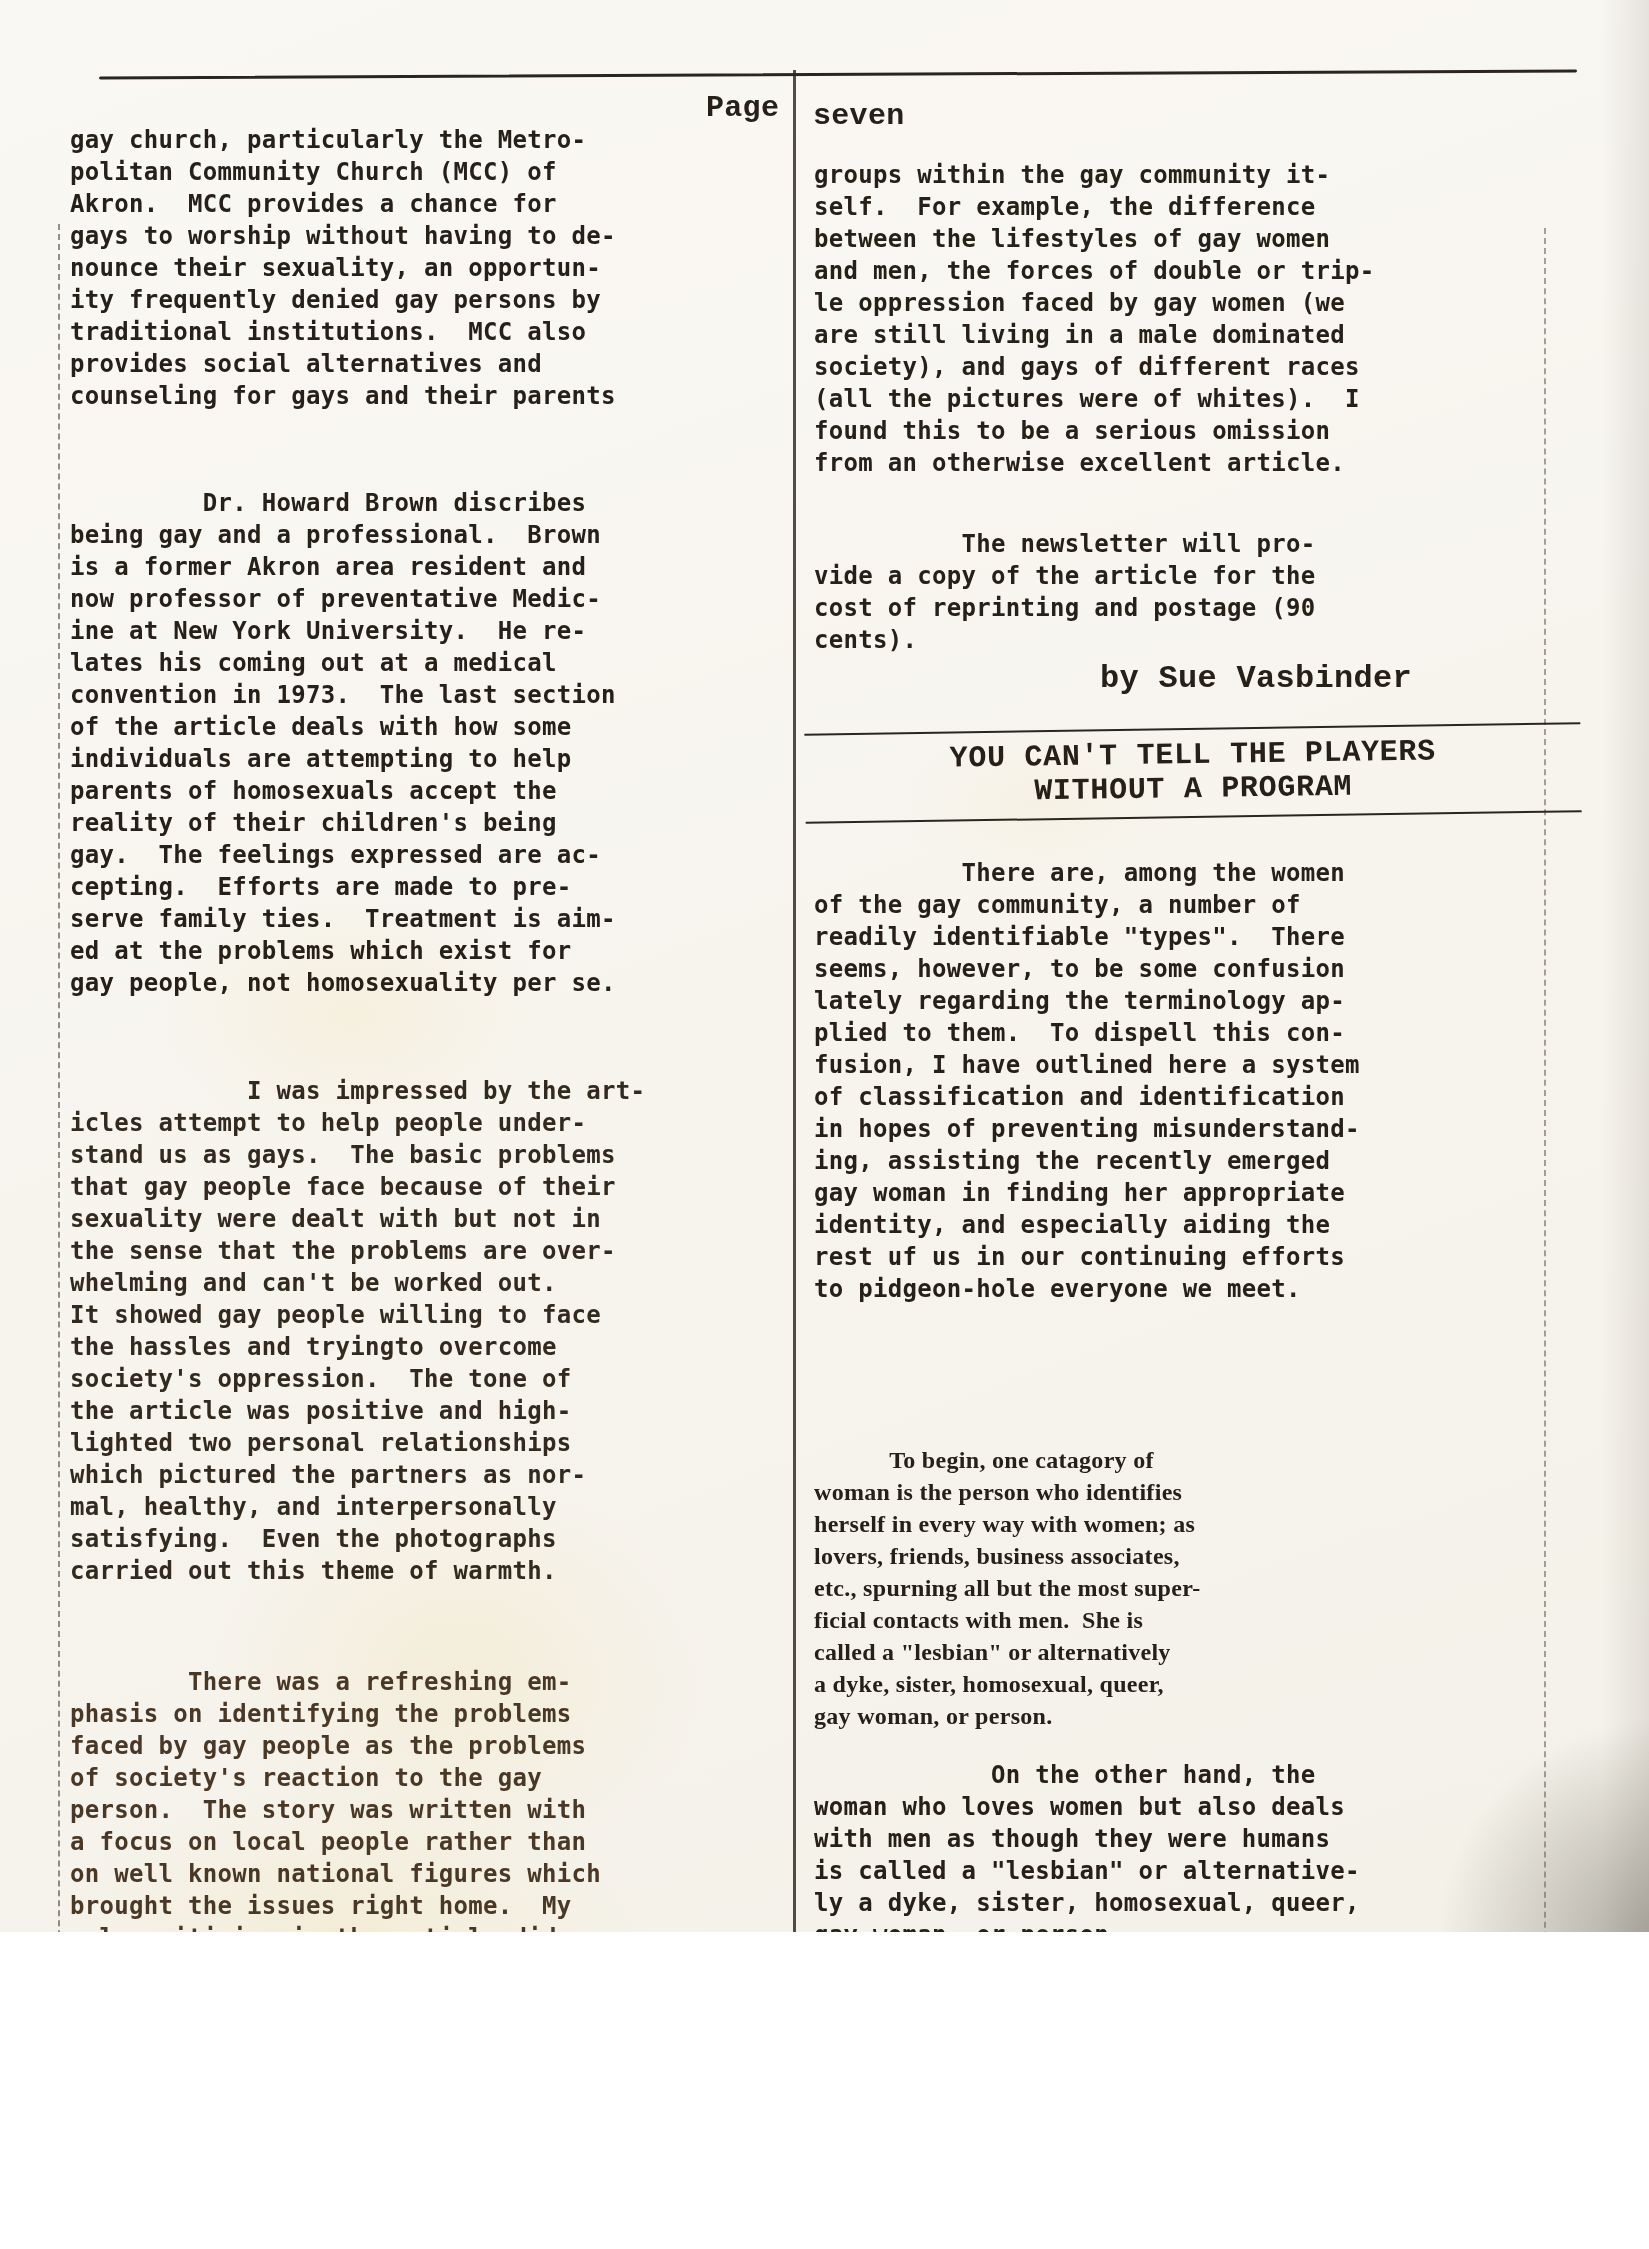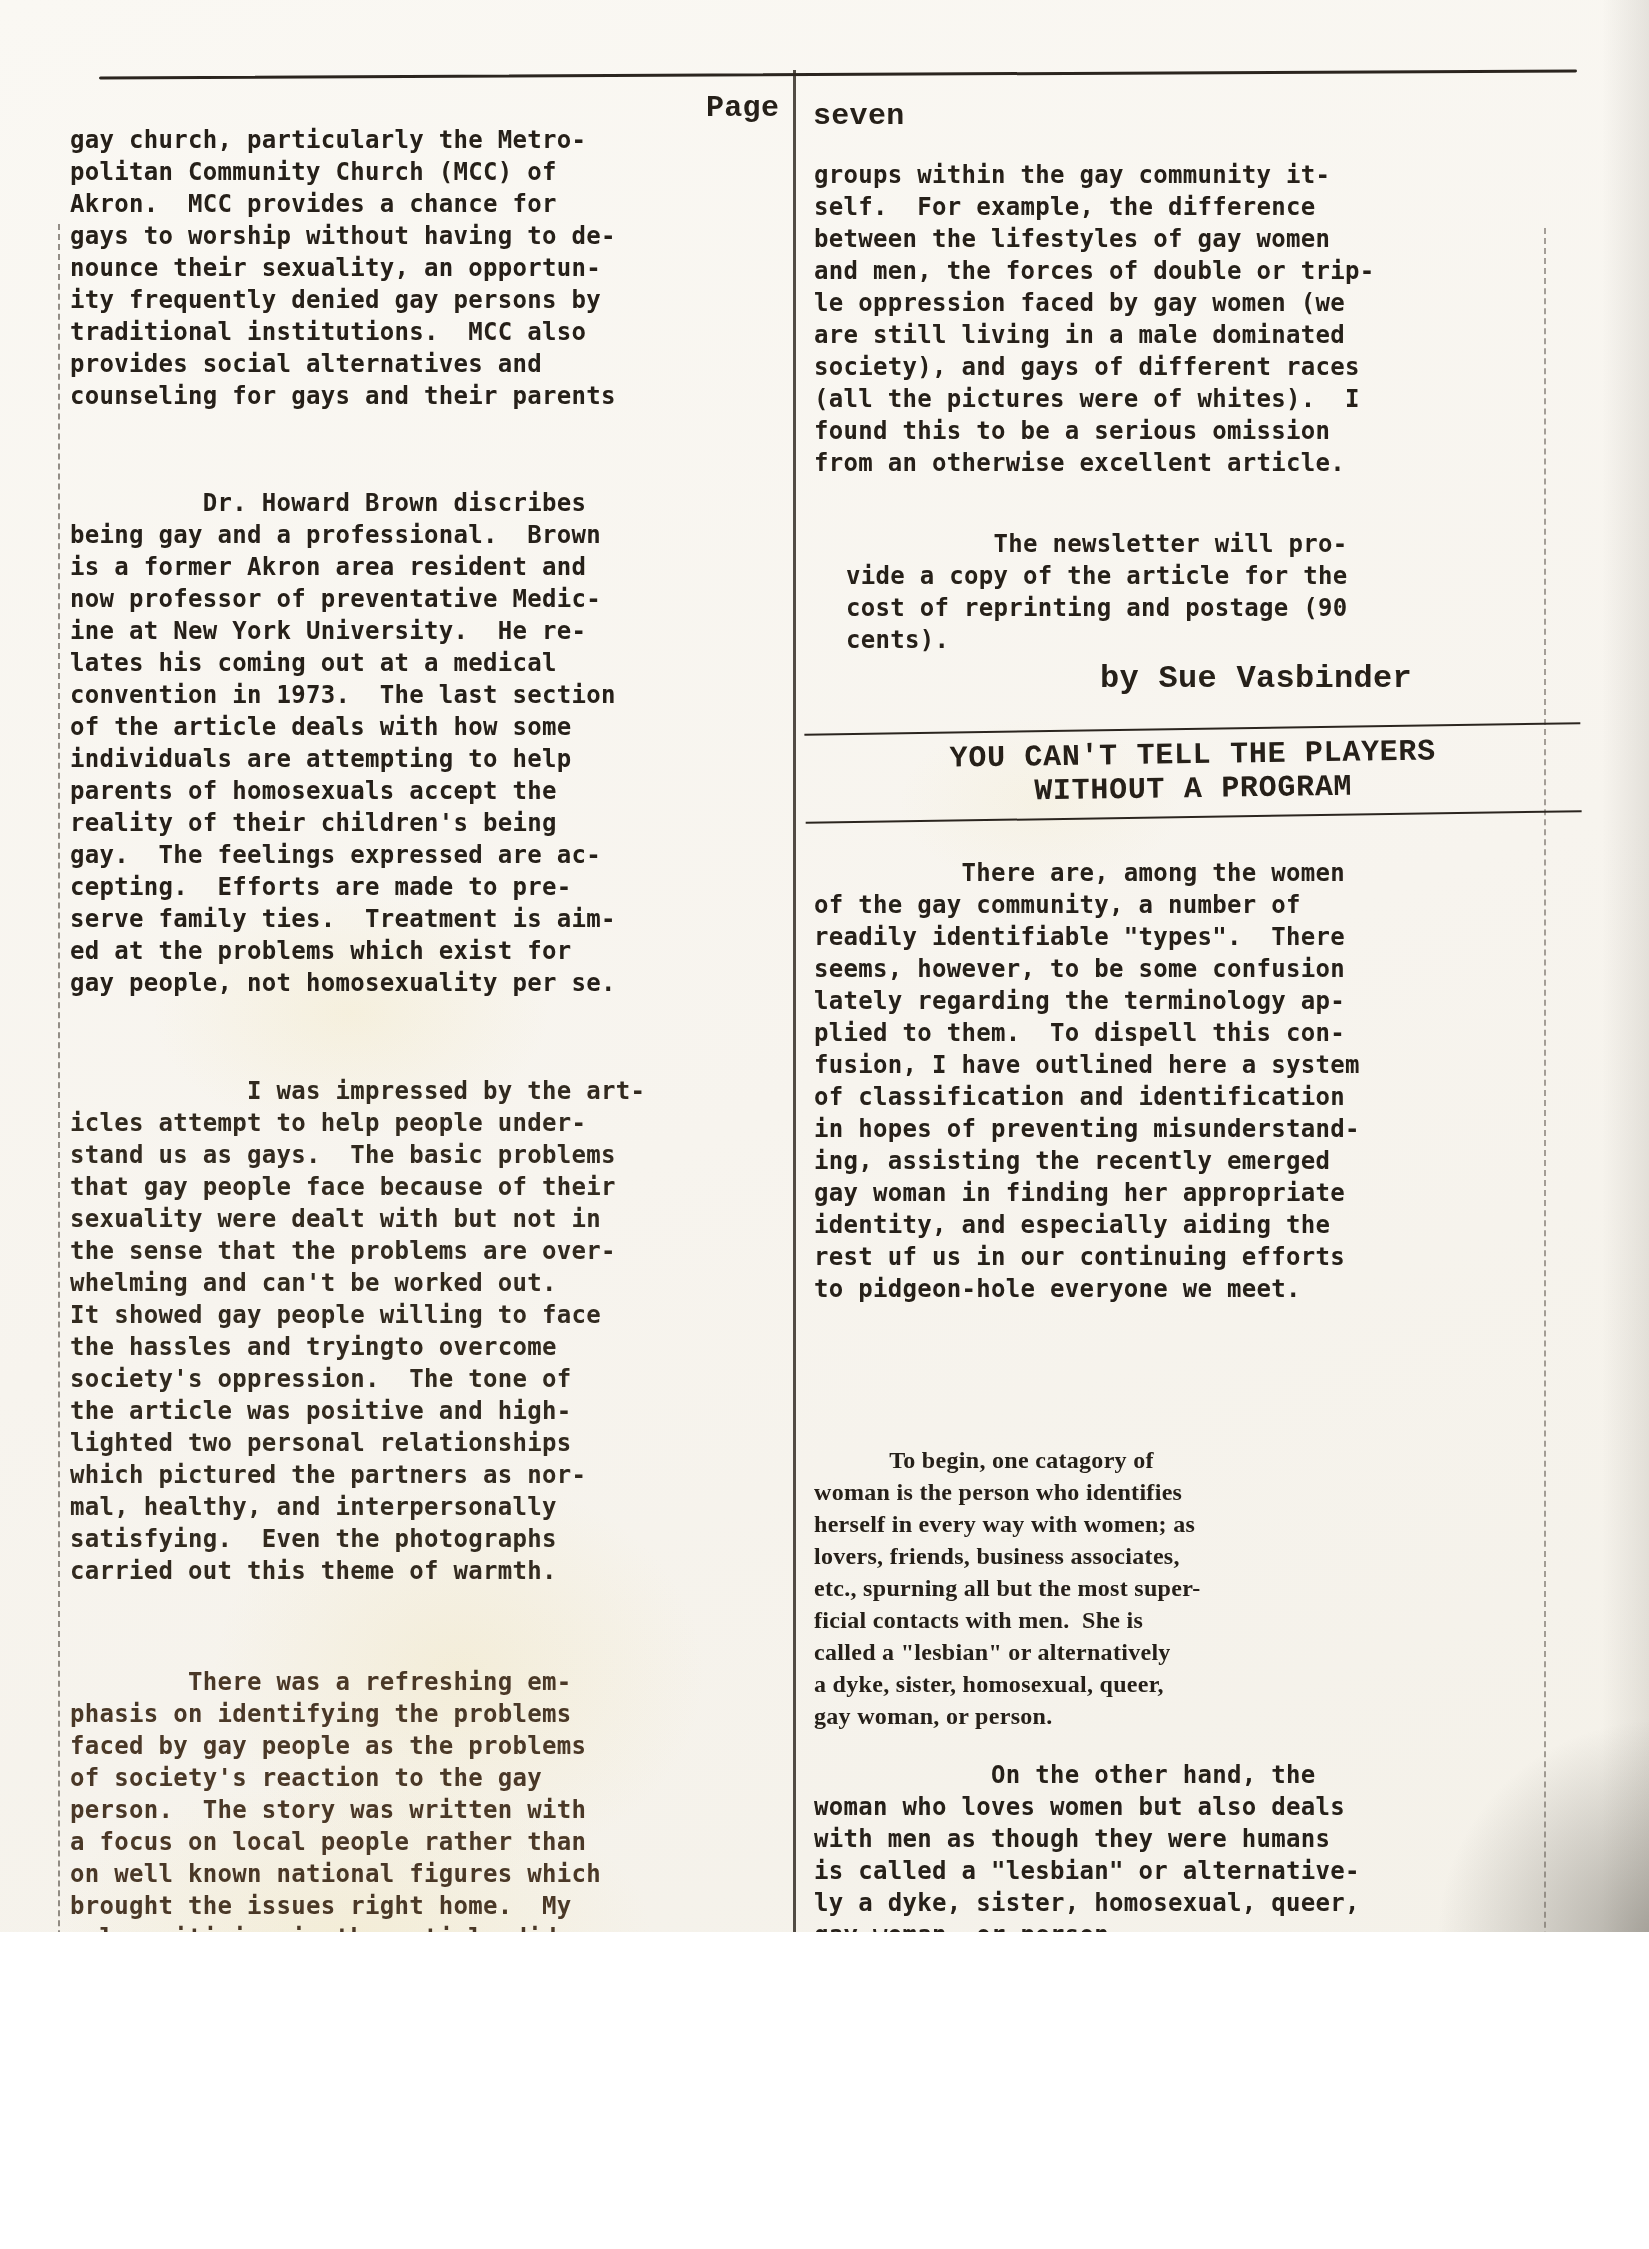--- a/index.html
+++ b/index.html
@@ -34,21 +34,21 @@
   .page-number { left:813px; top:100px; }
   .para {
     position:absolute; margin:0; white-space:pre;
     font-size:24px; line-height:32px; letter-spacing:0.3px;
   }
   .lp1 { left:70px; top:124px; }
   .lp2 { left:70px; top:487px; }
   .lp3 { left:70px; top:1075px; color:#322a1f; }
   .lp4 { left:70px; top:1666px; color:#4a3827; }
   .rp1 { left:814px; top:159px; }
-  .rp2 { left:814px; top:528px;margin-left:32px; }
+  .rp2 { left:814px; top:528px; }
   .rp3 { left:814px; top:857px; }
   .rp4 { left:814px; top:1444px;font-family:Liberation Serif, serif; }
   .rp5 { left:814px; top:1759px; }
   .byline { position:absolute; left:1100px; top:663px; font-size:32px; line-height:32px; letter-spacing:0.3px; }
   .continued { position:absolute; font-size:30px; line-height:32px; letter-spacing:0.3px; }
   .left-continued  { left:566px;  top:2026px; color:#4a3827; }
   .right-continued { left:1237px; top:1997px; color:#2e2720; }
   .section-header {
     position:absolute; left:805px; top:728px; width:776px;
     transform:rotate(-0.85deg);

